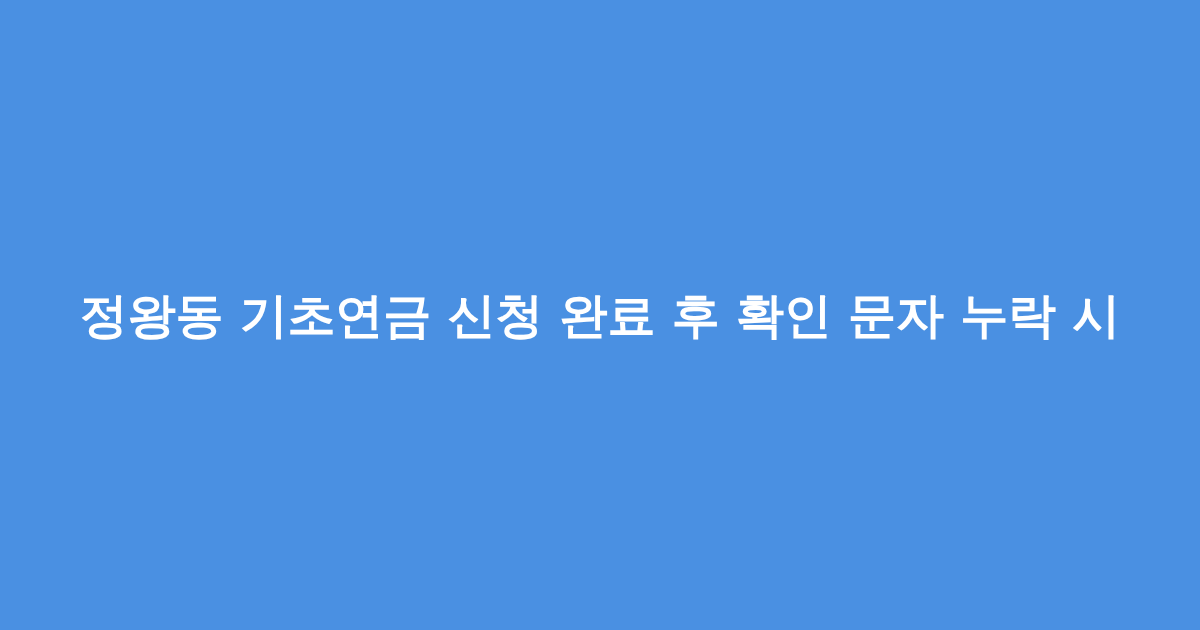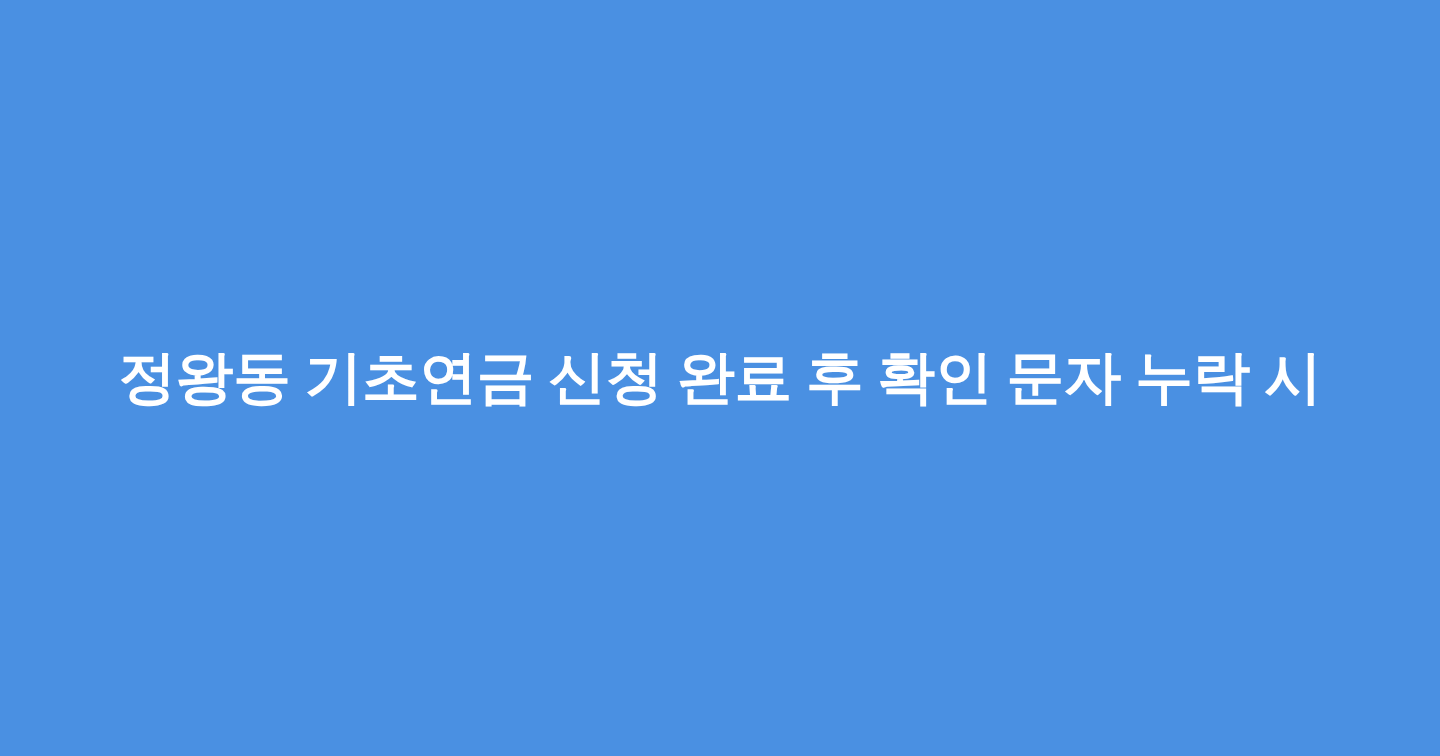--- a/index.html
+++ b/index.html
@@ -45,16 +45,16 @@
     white-space: nowrap;
     -webkit-font-smoothing: antialiased;
   }
 </style>
 </head>
 <body>
 
 <div class="og-card" style="background-color: rgb(74, 144, 226);">
 
   <h1 class="headline-block">
-    <span class="headline-line" style="color: rgb(255, 255, 255); font-family: Liberation Serif, serif;">정왕동 기초연금 신청 완료 후 확인 문자 누락 시</span>
+    <span class="headline-line" style="color: rgb(255, 255, 255);">정왕동 기초연금 신청 완료 후 확인 문자 누락 시</span>
   </h1>
 
 </div>
 
 </body></html>

